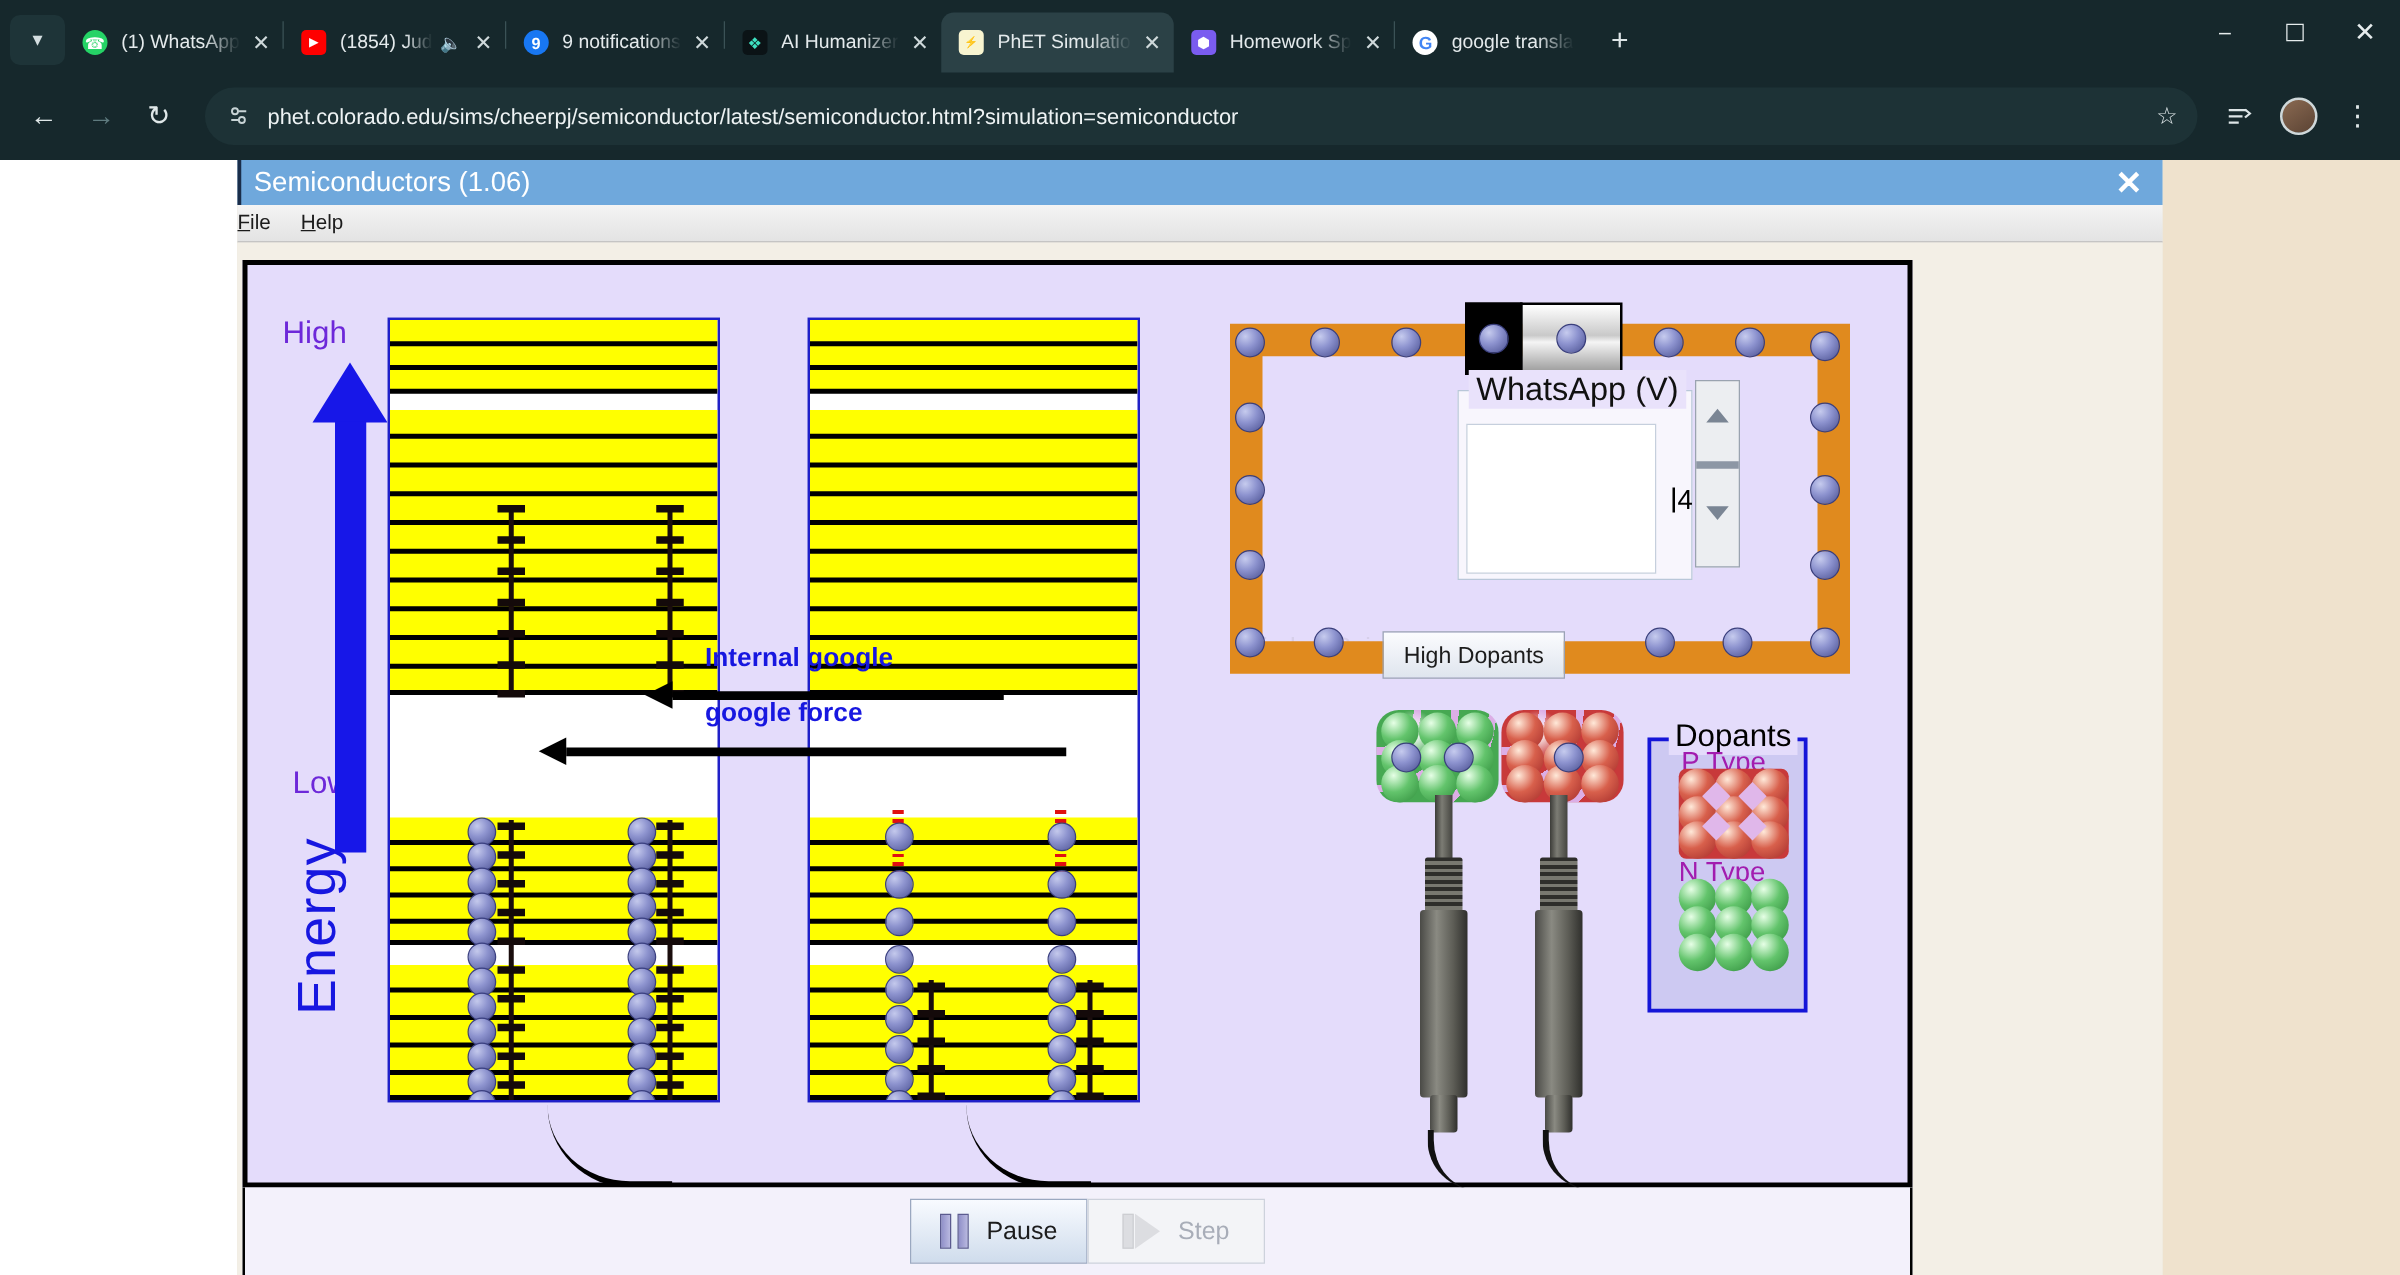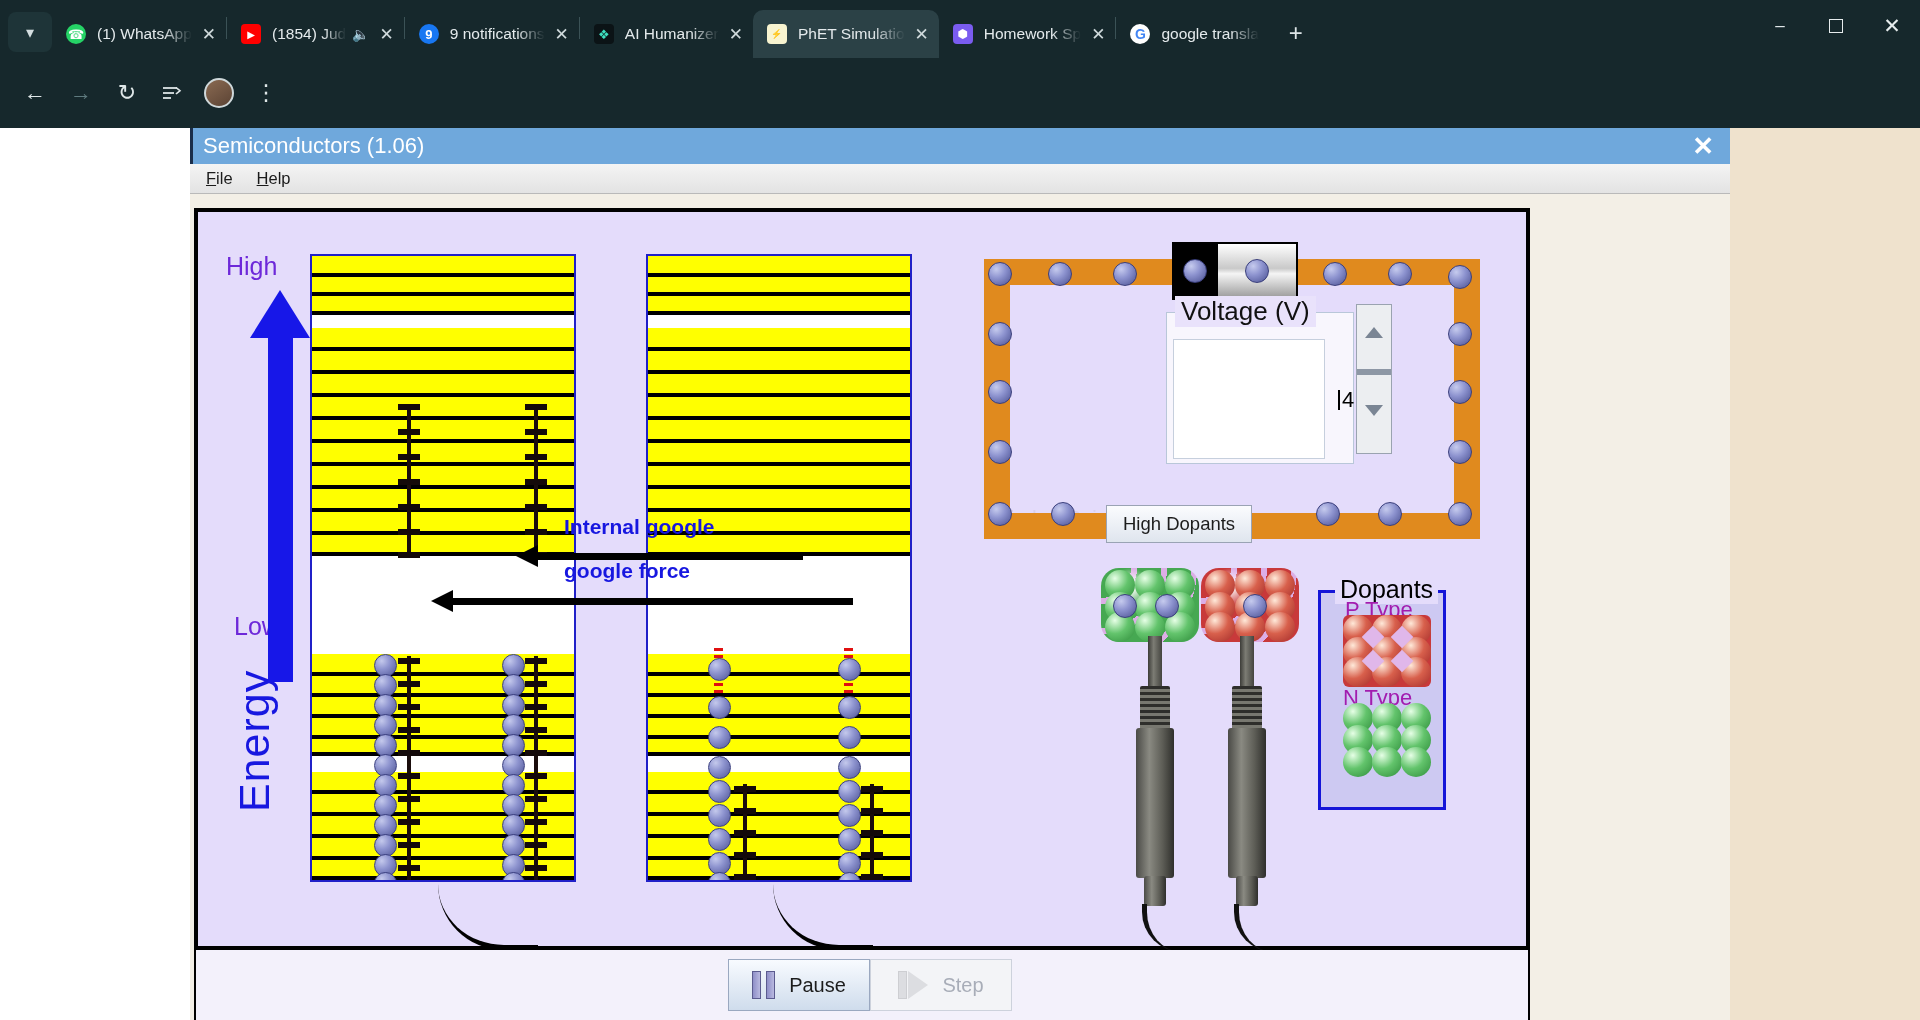--- a/index.html
+++ b/index.html
@@ -174,21 +174,20 @@
     position: absolute; right: 16px; top: 50%;
     transform: translateY(-50%);
     color: #ffffff; font-size: 26px; font-weight: bold;
     cursor: pointer; line-height: 1;
   }
   .menubar {
     height: 30px;
     background: linear-gradient(#f4f4f4,#e3e3e3);
     border-bottom: 1px solid #b9b9b9;
     display: flex; align-items: center;
-    padding-left: 16px;
     gap: 24px;
   }
   .menu-item {
     font-size: 16.5px; color: #1b1b1b;
     cursor: pointer;
   }
   .menu-item u { text-decoration: underline; }
 
   .applet-body {
     position: relative;
@@ -599,20 +598,33 @@
         <span style="display:inline-block;width:14px;height:14px;border:1.6px solid #e6eced;"></span>
       </div>
       <div class="close-btn">✕</div>
     </div>
   </div>
 
   <div class="toolbar">
     <div class="navbtn">←</div>
     <div class="navbtn dim">→</div>
     <div class="navbtn">↻</div>
+    <div class="omnibox">
+      <span class="site-icon">
+        <svg width="18" height="18" viewBox="0 0 18 18">
+            <circle cx="6" cy="5" r="2.4" fill="none" stroke="#c7d3d5" stroke-width="1.5"></circle>
+            <line x1="8.6" y1="5" x2="15" y2="5" stroke="#c7d3d5" stroke-width="1.5"></line>
+            <line x1="3" y1="5" x2="3.4" y2="5" stroke="#c7d3d5" stroke-width="1.5"></line>
+            <circle cx="11.5" cy="12" r="2.4" fill="none" stroke="#c7d3d5" stroke-width="1.5"></circle>
+            <line x1="3" y1="12" x2="8.9" y2="12" stroke="#c7d3d5" stroke-width="1.5"></line>
+          </svg>
+      </span>
+      <span class="url">phet.colorado.edu/sims/cheerpj/semiconductor/latest/semiconductor.html?simulation=semiconductor</span>
+      <span class="star">☆</span>
+    </div>
     <div class="tb-right">
       <div class="navbtn">
         <svg width="22" height="20" viewBox="0 0 22 20">
             <line x1="2" y1="5" x2="16" y2="5" stroke="#dde5e7" stroke-width="1.8"></line>
             <line x1="2" y1="10" x2="13" y2="10" stroke="#dde5e7" stroke-width="1.8"></line>
             <line x1="2" y1="15" x2="10" y2="15" stroke="#dde5e7" stroke-width="1.8"></line>
             <path d="M15 12 l4 4 l-4 4" fill="none" stroke="#dde5e7" stroke-width="1.8" transform="translate(0,-5) scale(1,0.8)"></path>
           </svg>
       </div>
       <div class="avatar"></div>
@@ -863,21 +875,21 @@
             <div class="cbead" style="left:1180px;top:290px;"></div>
             <div class="cbead" style="left:1118px;top:290px;"></div>
           </div>
 
           <div class="battery-dark" style="left:974px;top:30px;width:46px;height:58px;"></div>
           <div class="battery" style="left:1018px;top:30px;width:82px;height:58px;"></div>
           <div class="cbead" style="position:absolute;left:985px;top:47px;"></div>
           <div class="cbead" style="position:absolute;left:1047px;top:47px;"></div>
 
           <div class="voltage-panel" style="left:968px;top:100px;width:188px;height:152px;">
-            <div class="voltage-legend">Voltage (V)</div>
+            <div class="voltage-legend">WhatsApp (V)</div>
             <div class="voltage-track" style="left:6px;top:26px;width:152px;height:120px;"></div>
           </div>
           <div class="slider-strip" style="left:1158px;top:92px;width:36px;height:150px;">
             <div class="spin-arrow-up" style="top:22px;"></div>
             <div style="position:absolute;left:0;right:0;top:64px;height:6px;background:#8d97a5;"></div>
             <div class="spin-arrow-down" style="top:100px;"></div>
           </div>
           <div class="slider-value" style="left:1140px;top:175px;">
             <span style="display:inline-block;width:2px;height:20px;background:#000;vertical-align:-3px;margin-right:2px;"></span><span>4</span>
           </div>

